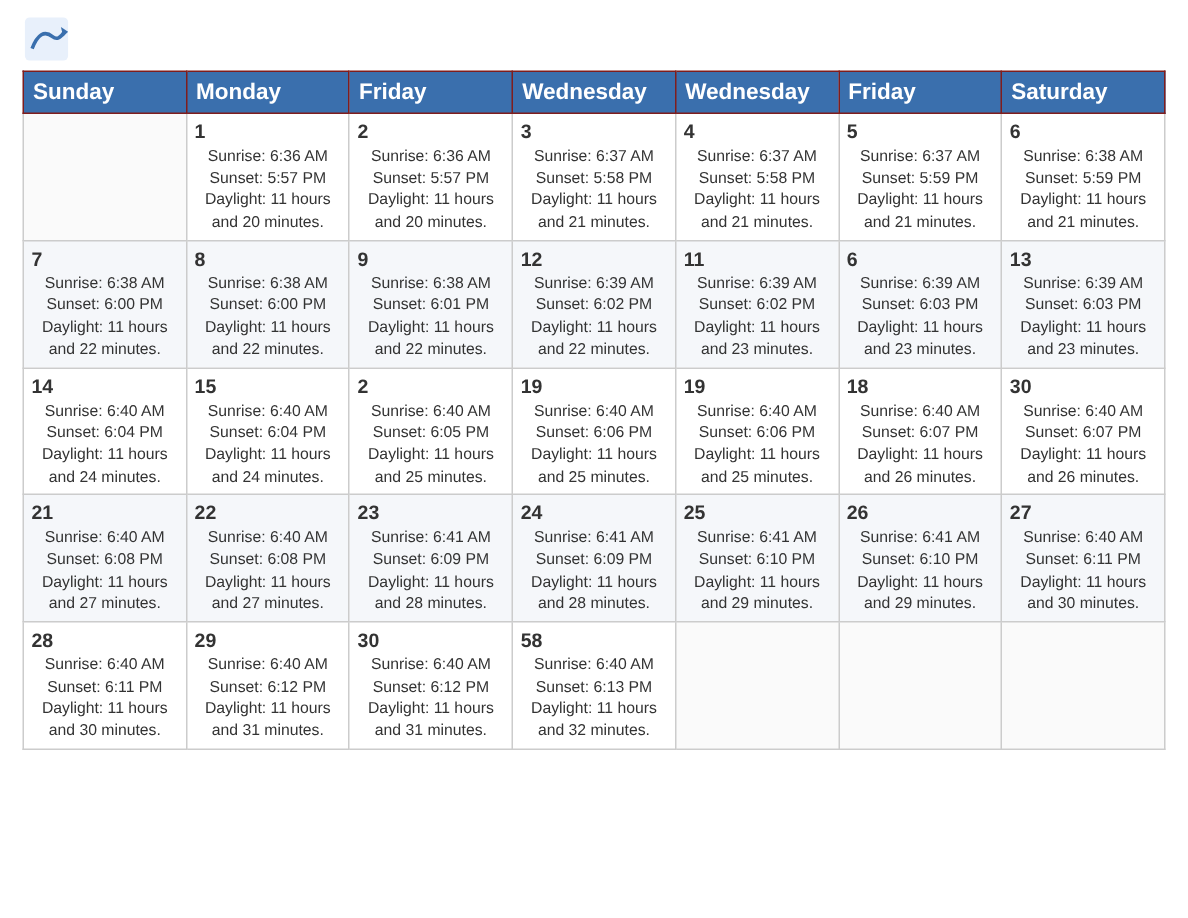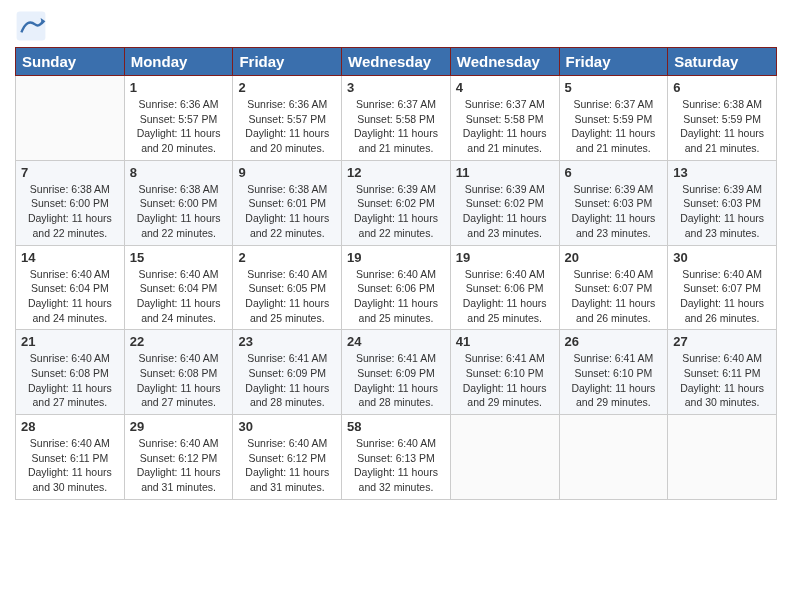--- a/index.html
+++ b/index.html
@@ -254,21 +254,21 @@
 and 25 minutes.</div>
           </td>
           <td>
             <span class="day-number">19</span>
             <div class="day-info" style="white-space: pre-line;">Sunrise: 6:40 AM
 Sunset: 6:06 PM
 Daylight: 11 hours
 and 25 minutes.</div>
           </td>
           <td>
-            <span class="day-number">20</span>
+            <span class="day-number">18</span>
             <div class="day-info" style="white-space: pre-line;">Sunrise: 6:40 AM
 Sunset: 6:07 PM
 Daylight: 11 hours
 and 26 minutes.</div>
           </td>
           <td>
             <span class="day-number">30</span>
             <div class="day-info" style="white-space: pre-line;">Sunrise: 6:40 AM
 Sunset: 6:07 PM
 Daylight: 11 hours
@@ -298,21 +298,21 @@
 and 28 minutes.</div>
           </td>
           <td>
             <span class="day-number">24</span>
             <div class="day-info" style="white-space: pre-line;">Sunrise: 6:41 AM
 Sunset: 6:09 PM
 Daylight: 11 hours
 and 28 minutes.</div>
           </td>
           <td>
-            <span class="day-number">41</span>
+            <span class="day-number">25</span>
             <div class="day-info" style="white-space: pre-line;">Sunrise: 6:41 AM
 Sunset: 6:10 PM
 Daylight: 11 hours
 and 29 minutes.</div>
           </td>
           <td>
             <span class="day-number">26</span>
             <div class="day-info" style="white-space: pre-line;">Sunrise: 6:41 AM
 Sunset: 6:10 PM
 Daylight: 11 hours

